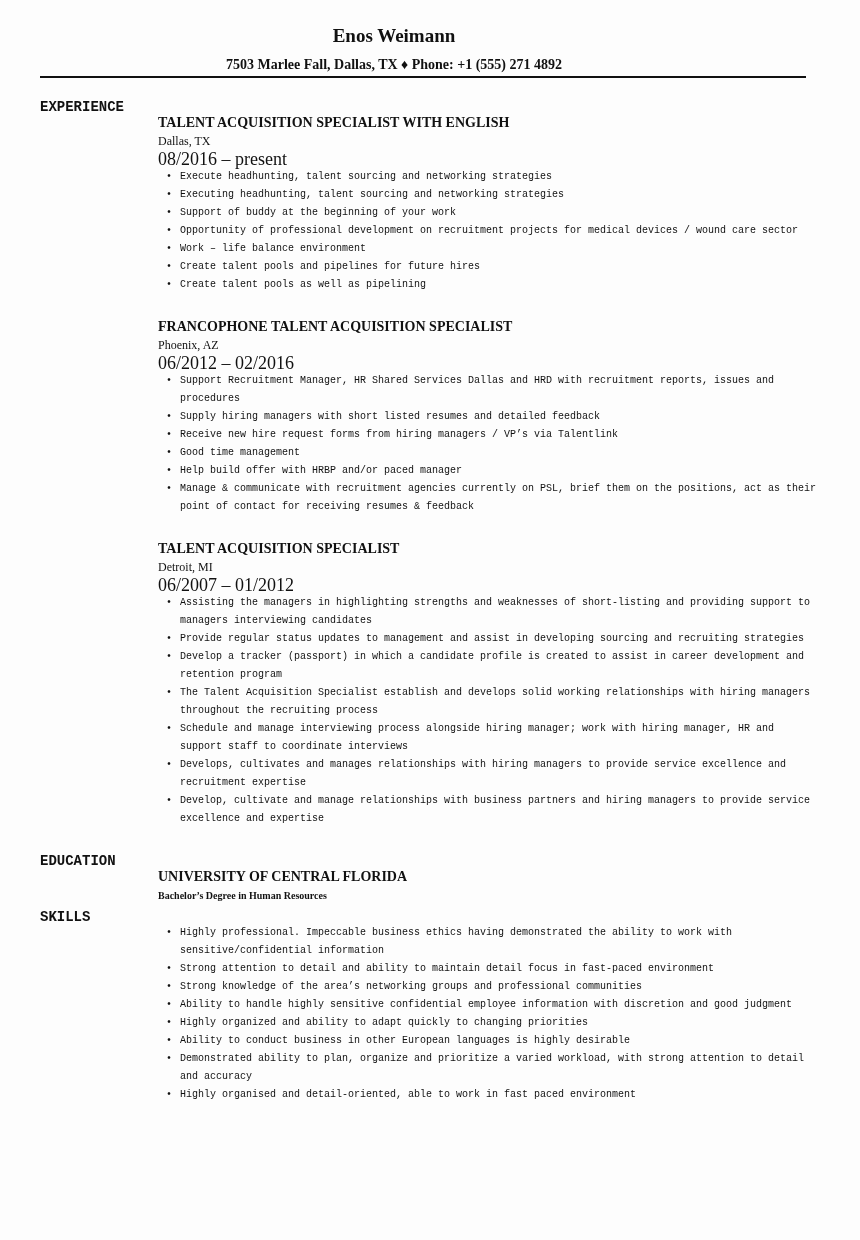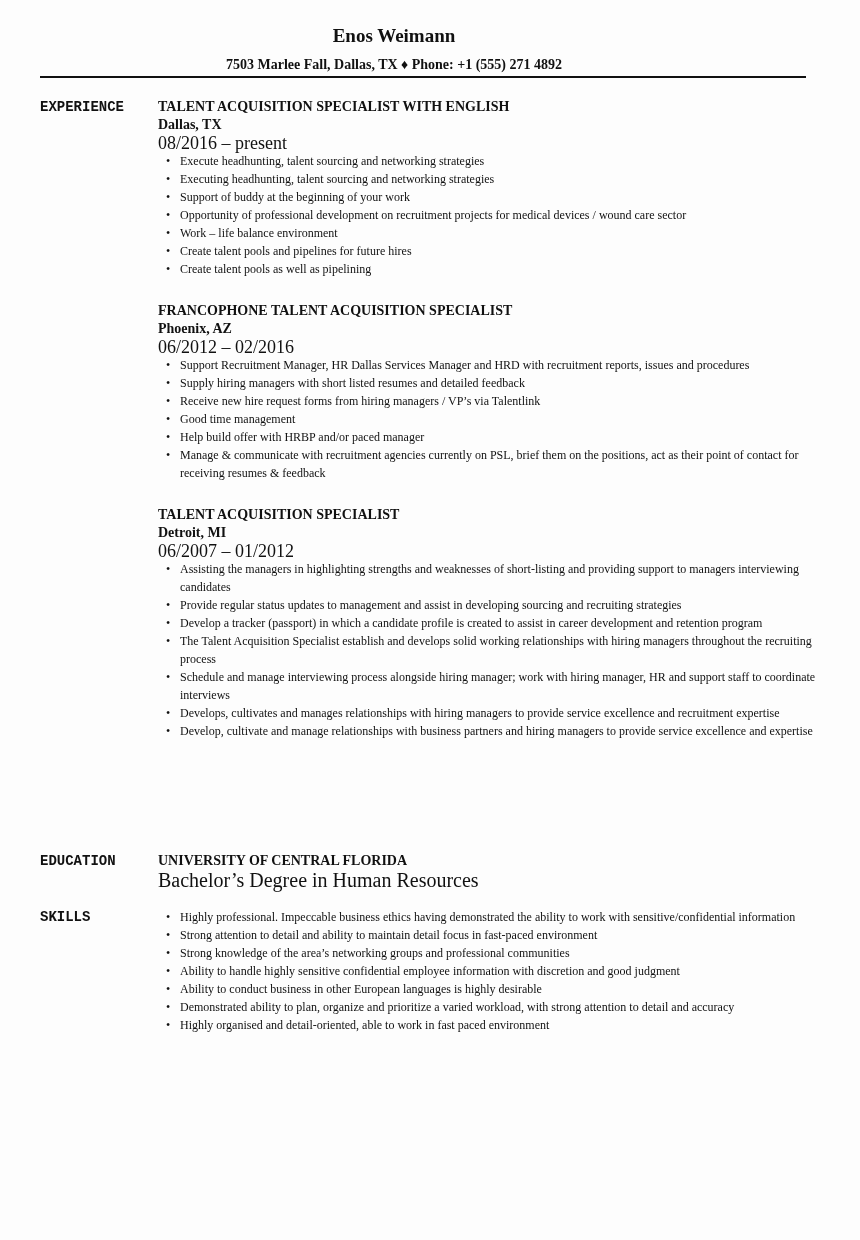--- a/index.html
+++ b/index.html
@@ -7,29 +7,29 @@
     width: 860px; height: 1240px; position: relative; overflow: hidden;
     font-family: "Liberation Serif", "DejaVu Serif", serif; color: #111;
     font-size: 14px;
   }
   .header { position: absolute; left: 0; top: 24px; width: 748px; text-align: center; padding-left: 20px; }
   .name { font-weight: bold; font-size: 19px; line-height: 24px; }
   .contact { font-weight: bold; font-size: 14px; margin-top: 8px; line-height: 18px; }
   .rule { position: absolute; left: 40px; top: 76px; width: 766px; height: 2px; background: #111; }
   .section { position: absolute; left: 0; width: 860px; }
   .sec-label { position: absolute; left: 40px; top: 0; font-weight: bold; font-size: 14px; line-height: 18px; font-family: Liberation Mono, monospace; }
-  .sec-body { position: absolute; left: 158px; top: 0; width: 660px; }
+  .sec-body { position: absolute; left: 158px; top: 16px; width: 660px; }
   .job-title { font-weight: bold; font-size: 14px; line-height: 18px; }
-  .job-loc { font-weight: bold; font-size: 14px; line-height: 18px; }
+  .job-loc { font-weight: normal; font-size: 12px; line-height: 18px; }
   .job-date { font-size: 18px; line-height: 18px; }
   ul { margin: 0; padding: 0; list-style: none; }
-  li { position: relative; padding-left: 22px; line-height: 18px; font-size: 12px; }
+  li { position: relative; padding-left: 22px; line-height: 18px; font-size: 10px; font-family: Liberation Mono, monospace; }
   li::before { content: "\2022"; position: absolute; left: 8px; top: 0; }
   .job { margin-bottom: 24px; }
-  .edu-degree { font-weight: normal; font-size: 20px; line-height: 20px; }
+  .edu-degree { font-weight: bold; font-size: 10px; line-height: 20px; }
 </style>
 </head>
 <body>
 
 <div class="header">
   <div class="name">Enos Weimann</div>
   <div class="contact">7503 Marlee Fall, Dallas, TX ♦ Phone: +1 (555) 271 4892</div>
 </div>
 <div class="rule"></div>
 
@@ -50,21 +50,21 @@
         <li>Create talent pools and pipelines for future hires</li>
         <li>Create talent pools as well as pipelining</li>
       </ul>
     </div>
 
     <div class="job">
       <div class="job-title">FRANCOPHONE TALENT ACQUISITION SPECIALIST</div>
       <div class="job-loc">Phoenix, AZ</div>
       <div class="job-date">06/2012 – 02/2016</div>
       <ul>
-        <li>Support Recruitment Manager, HR Dallas Services Manager and HRD with recruitment reports, issues and procedures</li>
+        <li>Support Recruitment Manager, HR Shared Services Dallas and HRD with recruitment reports, issues and procedures</li>
         <li>Supply hiring managers with short listed resumes and detailed feedback</li>
         <li>Receive new hire request forms from hiring managers / VP’s via Talentlink</li>
         <li>Good time management</li>
         <li>Help build offer with HRBP and/or paced manager</li>
         <li>Manage &amp; communicate with recruitment agencies currently on PSL, brief them on the positions, act as their point of contact for receiving resumes &amp; feedback</li>
       </ul>
     </div>
 
     <div class="job">
       <div class="job-title">TALENT ACQUISITION SPECIALIST</div>
@@ -93,18 +93,19 @@
 </div>
 
 <div class="section" style="top:908px;">
   <div class="sec-label">SKILLS</div>
   <div class="sec-body">
     <ul>
       <li>Highly professional. Impeccable business ethics having demonstrated the ability to work with sensitive/confidential information</li>
       <li>Strong attention to detail and ability to maintain detail focus in fast-paced environment</li>
       <li>Strong knowledge of the area’s networking groups and professional communities</li>
       <li>Ability to handle highly sensitive confidential employee information with discretion and good judgment</li>
+      <li>Highly organized and ability to adapt quickly to changing priorities</li>
       <li>Ability to conduct business in other European languages is highly desirable</li>
       <li>Demonstrated ability to plan, organize and prioritize a varied workload, with strong attention to detail and accuracy</li>
       <li>Highly organised and detail-oriented, able to work in fast paced environment</li>
     </ul>
   </div>
 </div>
 
 </body></html>

